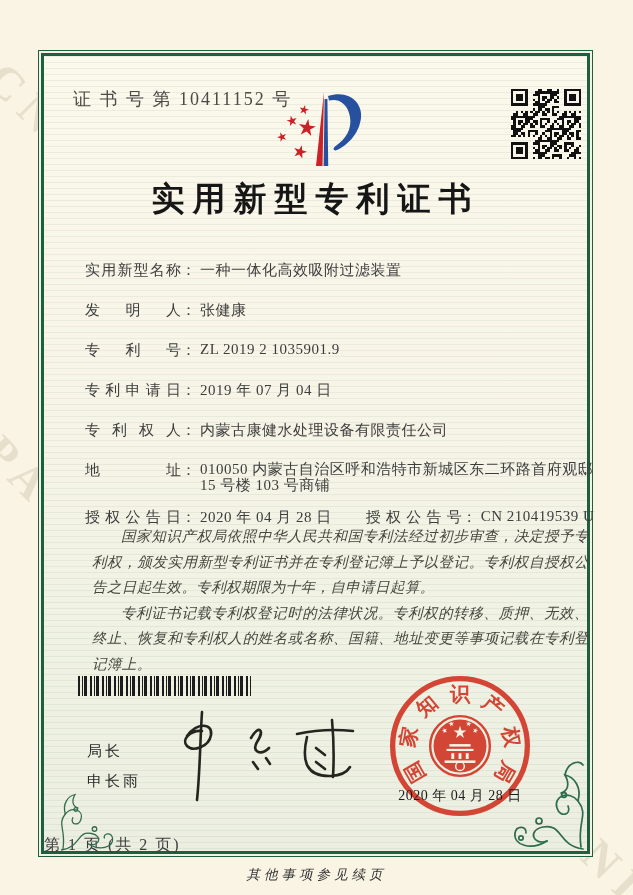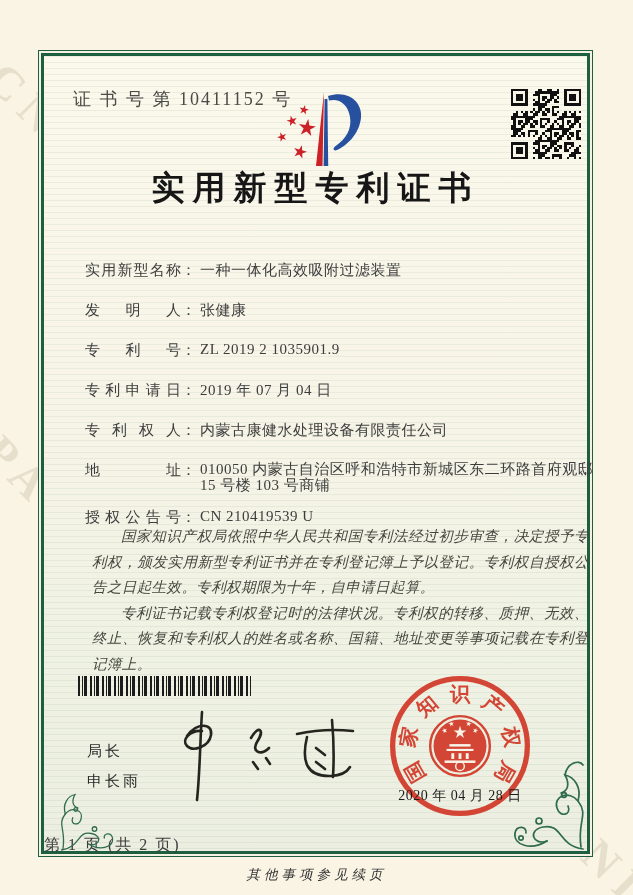--- a/index.html
+++ b/index.html
@@ -42,21 +42,21 @@
       linear-gradient(180deg, #fbf8ec 0%, #f8f5e8 40%, #f0f2e4 72%, #ebeee0 100%);
     z-index:10;
   }
   .certno {
     position:absolute; left:29px; top:31px;
     font-size:18px; letter-spacing:2px; color:#4a4a46;
   }
   .logo { position:absolute; left:205px; top:30px; width:150px; height:90px; }
   .qr   { position:absolute; left:467px; top:33px; width:70px; height:70px; }
   .title {
-    position:absolute; left:0; top:110px; width:100%;
+    position:absolute; left:0; top:121px; width:100%;
     text-align:center;
     font-size:33px; font-weight:bold; letter-spacing:8px;
     color:#161616;
   }
   
   .fields { position:absolute; left:29px; top:203px; width:505px; font-size:15px; color:#3d3d3d; }
   .frow  { position:absolute; left:12px; white-space:nowrap; }
   .frow.r0 { top:2px; }  .frow.r1 { top:42px; } .frow.r2 { top:82px; }
   .frow.r3 { top:122px; } .frow.r4 { top:162px; } .frow.r5 { top:202px; }
   .frow.r6 { top:249px; display:flex; gap:34px; }
@@ -485,20 +485,23 @@
       <span class="flabel">专利申请日</span><span class="fcolon">：</span><span class="fval">2019 年 07 月 04 日</span>
     </div>
     <div class="frow r4">
       <span class="flabel">专利权人</span><span class="fcolon">：</span><span class="fval">内蒙古康健水处理设备有限责任公司</span>
     </div>
     <div class="frow r5">
       <span class="flabel">地址</span><span class="fcolon">：</span><span class="fval wrap">010050 内蒙古自治区呼和浩特市新城区东二环路首府观邸 15 号楼 103 号商铺</span>
     </div>
     <div class="frow r6">
       <span>
+        <span class="flabel">授权公告日</span><span class="fcolon">：</span><span class="fval">2020 年 04 月 28 日</span>
+      </span>
+      <span>
         <span class="flabel">授权公告号</span><span class="fcolon">：</span><span class="fval">CN 210419539 U</span>
       </span>
     </div>
   </div>
 
   <div class="bodytext">
     <p>国家知识产权局依照中华人民共和国专利法经过初步审查，决定授予专利权，颁发实用新型专利证书并在专利登记簿上予以登记。专利权自授权公告之日起生效。专利权期限为十年，自申请日起算。</p>
     <p>专利证书记载专利权登记时的法律状况。专利权的转移、质押、无效、终止、恢复和专利权人的姓名或名称、国籍、地址变更等事项记载在专利登记簿上。</p>
   </div>
 

